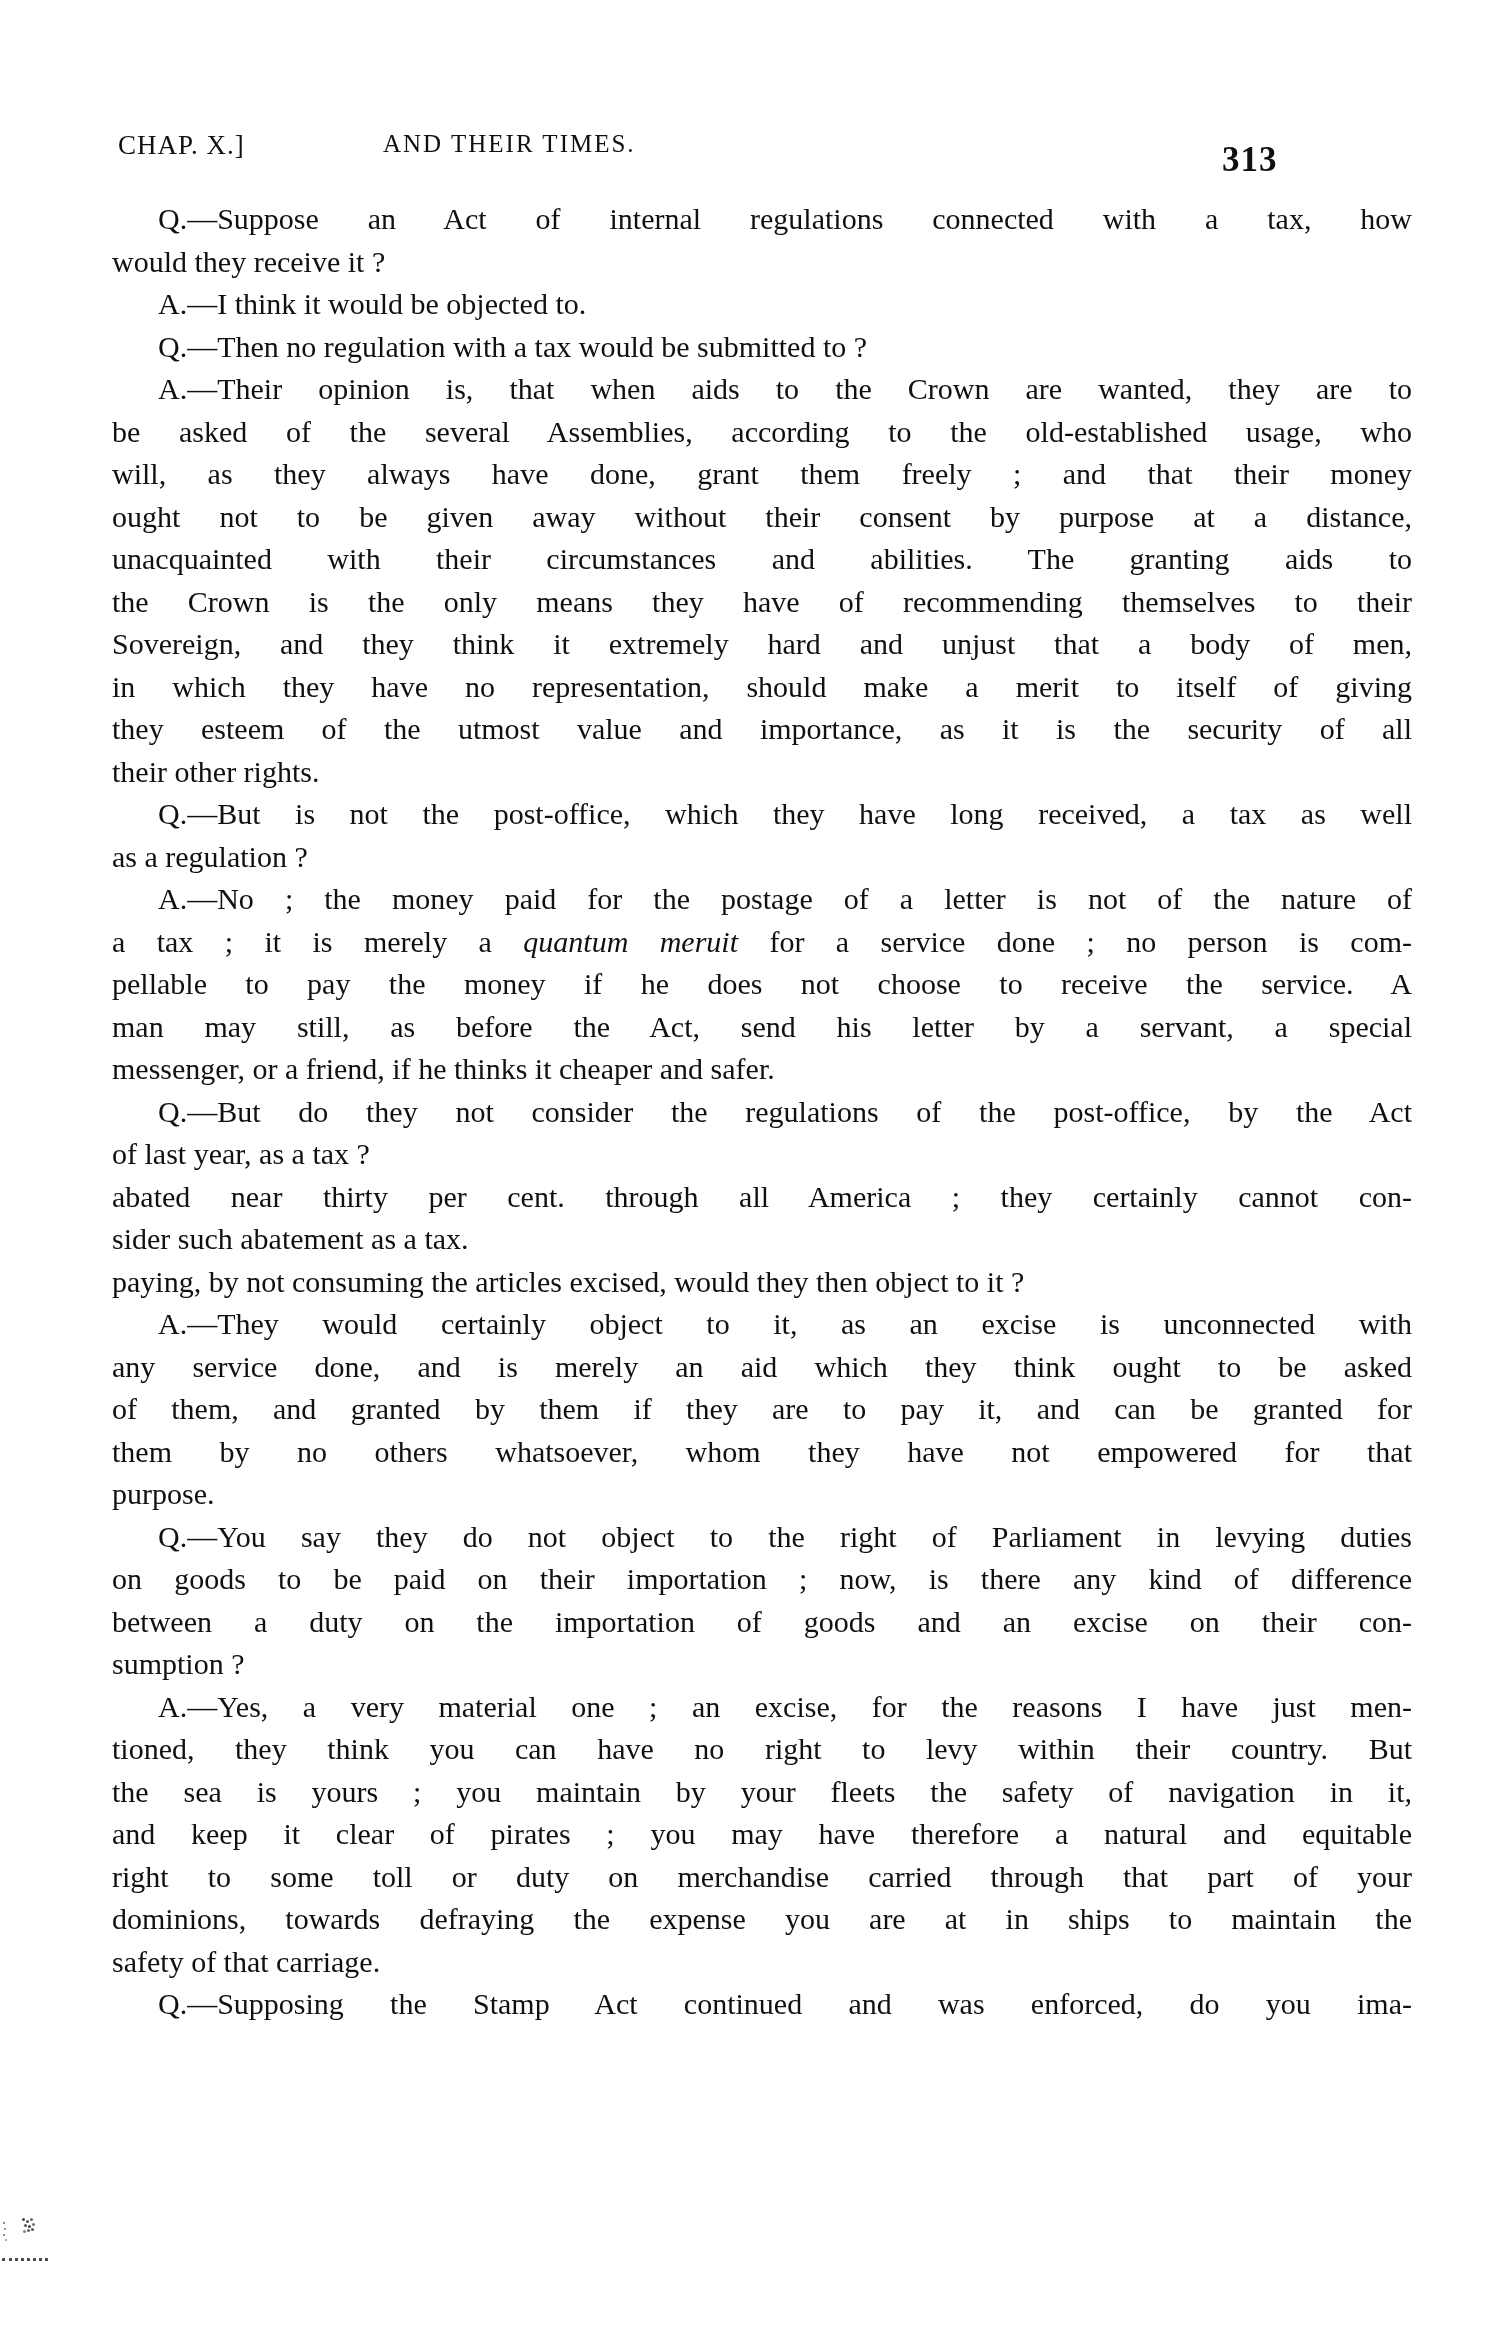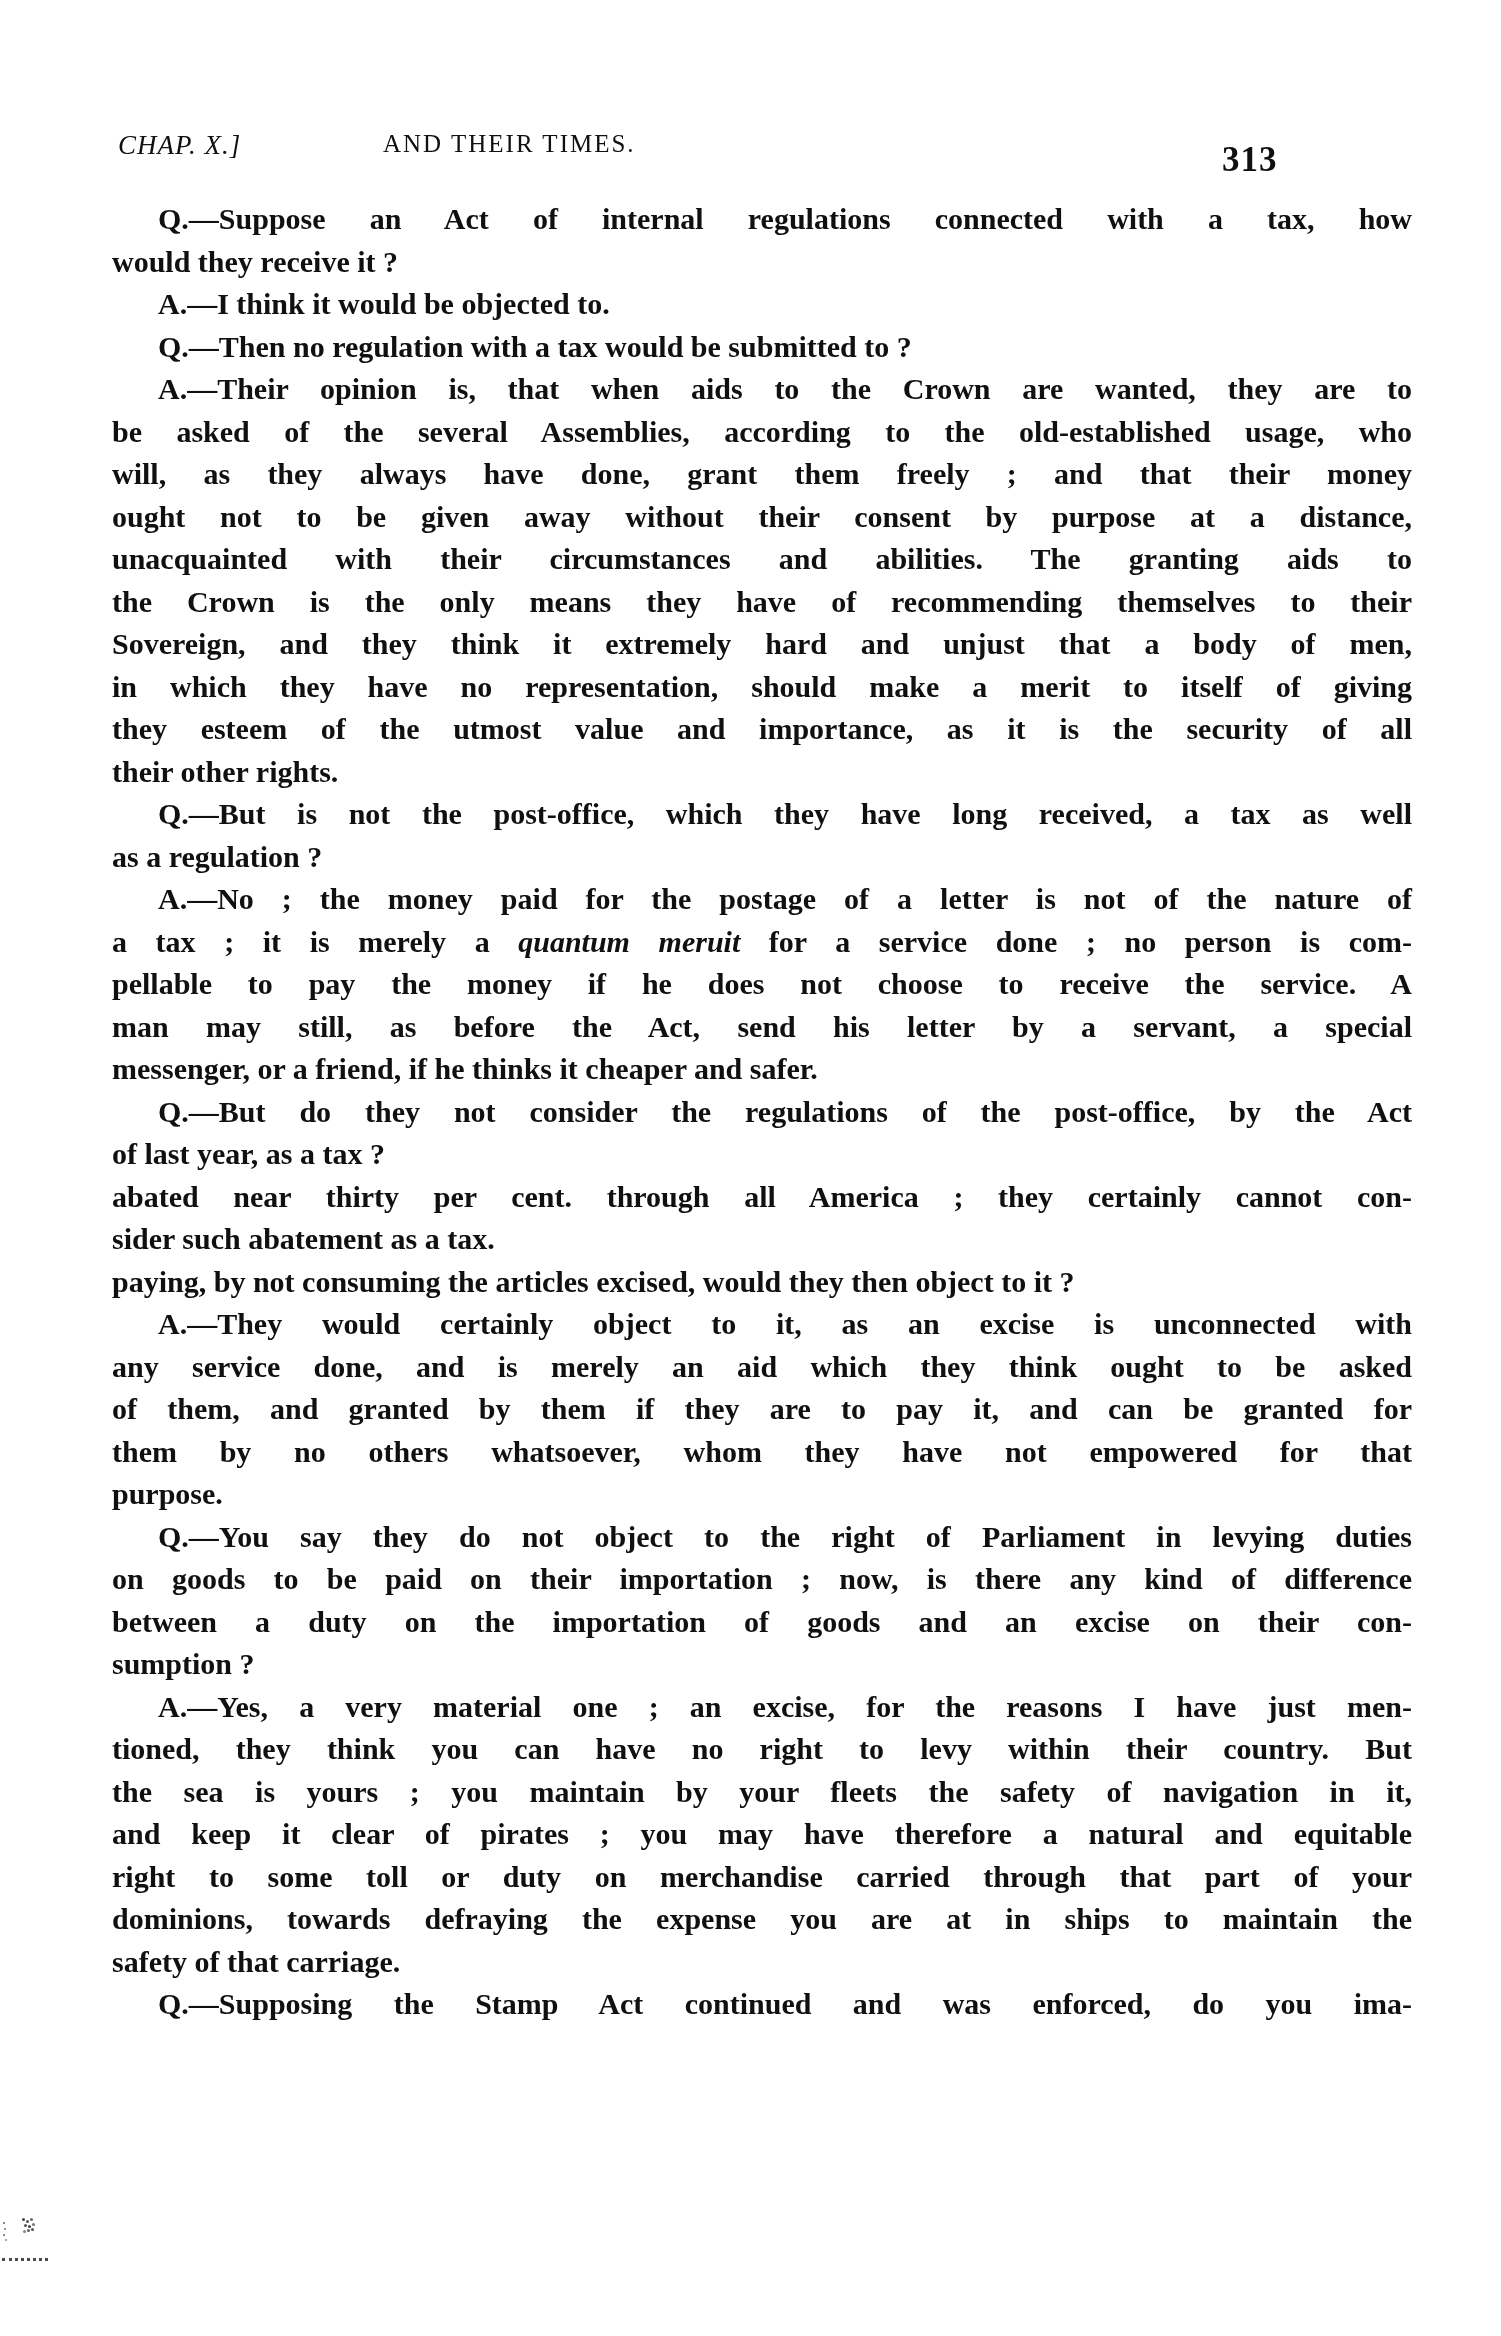--- a/index.html
+++ b/index.html
@@ -24,21 +24,20 @@
     width: 100%;
     height: 44px;
   }
   .chapter-label {
     position: absolute;
     left: 118px;
     top: 6px;
     font-size: 27px;
     letter-spacing: 1px;
     white-space: nowrap;
-    font-style: italic;
   }
   .running-title {
     position: absolute;
     left: 383px;
     top: 6px;
     font-size: 25px;
     letter-spacing: 2px;
     white-space: nowrap;
   }
   .page-number {
@@ -50,21 +49,20 @@
     letter-spacing: 1px;
   }
   
   .body-text {
     position: absolute;
     top: 198px;
     left: 112px;
     width: 1300px;
     font-size: 30px;
     line-height: 42.5px;
-    font-weight: bold;
   }
   .line {
     text-align: justify;
     text-align-last: justify;
     text-justify: inter-word;
     white-space: normal;
     height: 42.5px;
     overflow: visible;
   }
   .line.indent { text-indent: 46px; }

